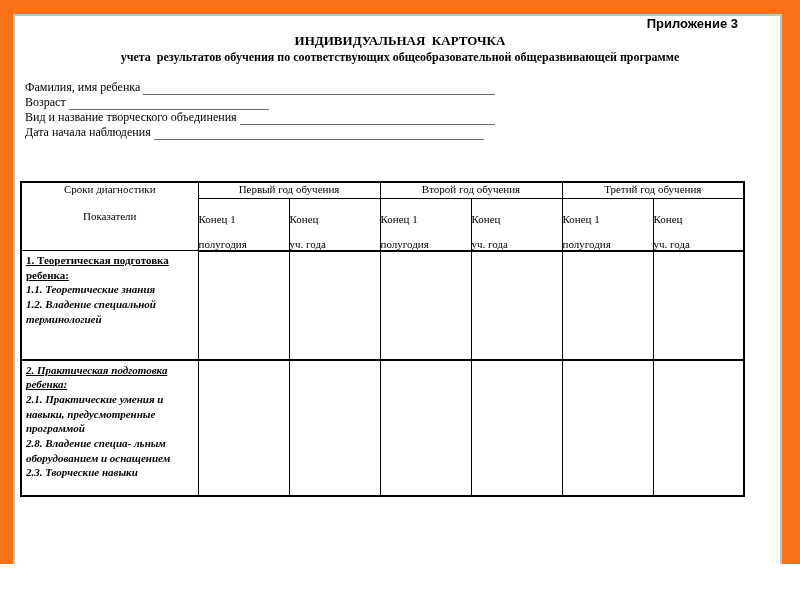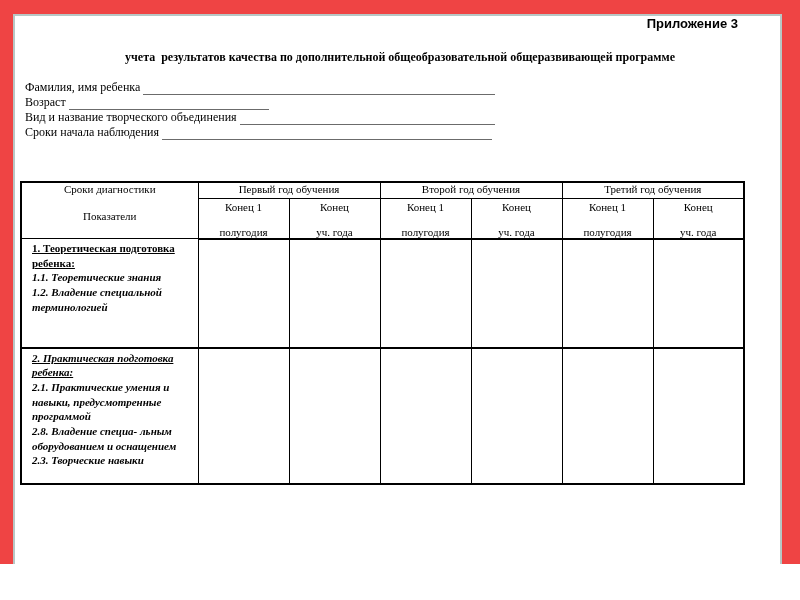--- a/index.html
+++ b/index.html
@@ -1,18 +1,18 @@
 <!DOCTYPE html>
 <html><head>
 <meta charset="utf-8">
 <style>
   * { margin:0; padding:0; box-sizing:border-box; }
   html,body { width:800px; height:600px; background:#ffffff; }
   .canvas {
-    position:relative; width:800px; height:564px; background:#ef4444;
+    position:relative; width:800px; height:564px; background:#f97316;
     font-family:"Liberation Serif","DejaVu Serif",serif; color:#000;
     overflow:hidden;
   }
   .slide {
     position:absolute; left:13px; top:14px; width:769px; height:575px;
     background:#ffffff; border:2px solid #b7c7c5;
   }
   .footer-band {
     position:absolute; left:15px; top:558px; width:765px; height:30px;
     background:#8EA9A9;
@@ -34,57 +34,58 @@
   table.diag {
     position:absolute; left:20px; top:181px; width:725px;
     border-collapse:collapse; table-layout:fixed;
     font-size:11px;
   }
   table.diag td { border:1px solid #000; vertical-align:top; overflow:hidden; }
   table.diag { border:2px solid #000; }
   td.corner { padding:2px 4px; }
   td.corner .corner-bottom { margin-top:15px; }
   tr.year-row td { height:16px; text-align:center; padding:0 2px;margin-top:12px; }
-  tr.sub-row td { height:40px; text-align:center; padding-top:2px; border-bottom:2px solid #000; }
+  tr.sub-row td { height:40px; padding-top:14px; border-bottom:2px solid #000; }
   tr.sub-row .sub-bottom { margin-top:13px; }
   td.corner { border-bottom:2px solid #000; }
   tbody td { height:109px; }
   tbody tr.body-row-1 td { border-bottom:2px solid #000; }
   tbody tr.body-row-2 td { height:136px; }
-  td.indicator-cell { padding:2px 10px; line-height:14.7px; }
+  td.indicator-cell { padding:2px 4px; line-height:14.7px; }
   .row-heading { font-weight:bold; text-decoration:underline; }
   .row-heading.ital { font-style:italic; }
   .row-item { font-weight:bold; font-style:italic; }
 </style>
 </head>
 <body>
 
 <div class="canvas">
   <div class="slide">
     <div class="footer-band"></div>
   </div>
 
   <div class="appendix">Приложение 3</div>
-  <div class="title-line card-subtitle">учета  результатов качества по дополнительной общеобразовательной общеразвивающей программе</div>
+  <div class="title-line card-title">ИНДИВИДУАЛЬНАЯ  КАРТОЧКА</div>
+  <div class="title-line card-subtitle">учета  результатов обучения по соответствующих общеобразовательной общеразвивающей программе</div>
 
   <div class="fields">
     <div class="field-row">
       <span>Фамилия, имя ребенка</span>
       <span class="fill-line w1"></span>
     </div>
     <div class="field-row">
       <span>Возраст</span>
       <span class="fill-line w2"></span>
     </div>
     <div class="field-row">
       <span>Вид и название творческого объединения</span>
       <span class="fill-line w3"></span>
     </div>
     <div class="field-row">
-      <span>Сроки начала наблюдения</span>
+      <span>Дата начала наблюдения</span>
       <span class="fill-line w5"></span>
     </div>
   </div>
 
   <table class="diag">
     <colgroup>
       <col style="width:177px">
       <col>
         <col>
         <col>

